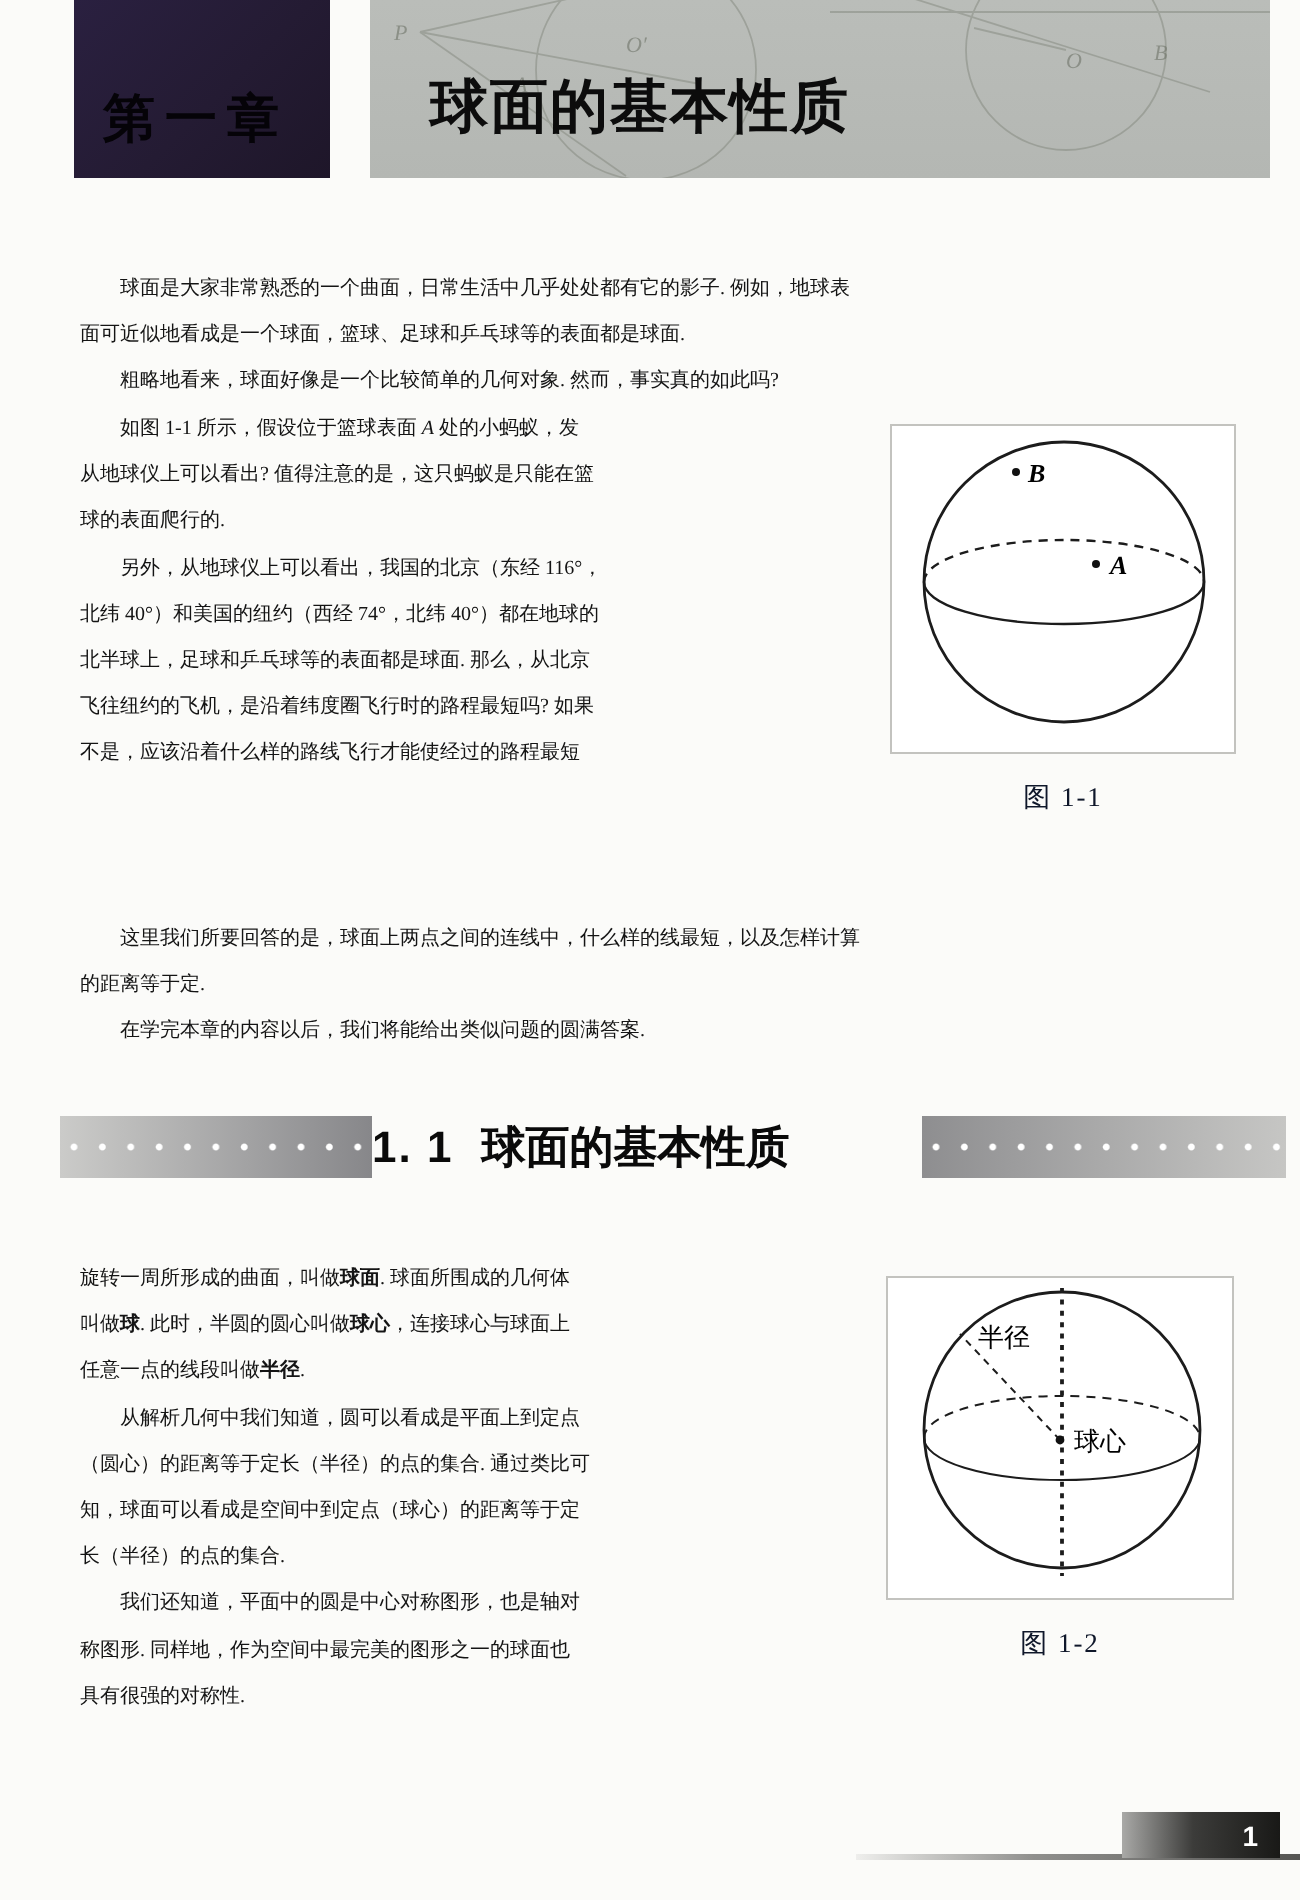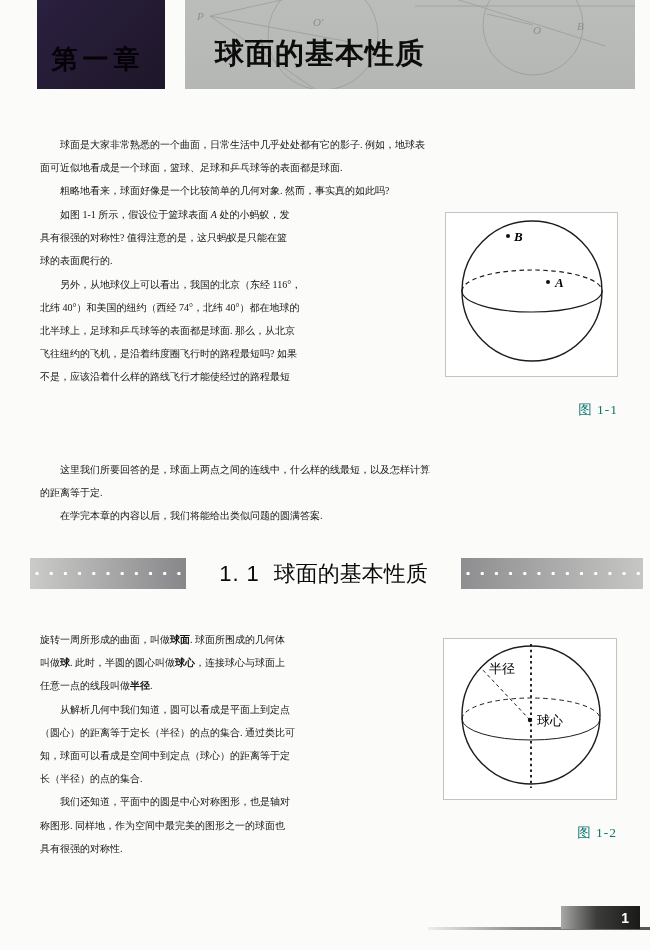--- a/index.html
+++ b/index.html
@@ -45,22 +45,22 @@
   .tline .ital{font-style:italic;}
 
   
   .fig{position:absolute;margin:0;}
   .fig-box{
     border:1px solid #c3c3bf;background:#ffffff;
     position:relative;
   }
   .fig-box svg{display:block;}
   figcaption{
-    text-align:right;margin-top:24px;
-    font-size:13.5px;letter-spacing:1px;color:#0f766e;
+    text-align:center;margin-top:13px;
+    font-size:13.5px;letter-spacing:1px;color:#0f172a;
   }
   .fig-label{font-family:"Liberation Serif","DejaVu Serif",serif;}
 
   
   .dot-bar{
     position:absolute;top:558px;height:31px;
     background-image:
       radial-gradient(circle 2.2px at 7px 15.5px,#ffffff 1.4px,rgba(255,255,255,0) 2px),
       linear-gradient(to right,#cbcbc9,#87878a);
     background-size:14.2px 100%,100% 100%;
@@ -68,23 +68,23 @@
   }
   .dot-bar.left{left:30px;width:156px;}
   .dot-bar.right{
     left:461px;width:182px;
     background-image:
       radial-gradient(circle 2.2px at 7px 15.5px,#ffffff 1.4px,rgba(255,255,255,0) 2px),
       linear-gradient(to right,#8e8e90,#c6c6c4);
   }
   .section-heading{
     position:absolute;left:186px;top:558px;width:275px;height:31px;
-    line-height:31px;text-align:center;
+    line-height:31px;
     font-family:"Liberation Sans","DejaVu Sans",sans-serif;
-    font-weight:normal;font-size:22px;color:#0a0a0a;
+    font-weight:bold;font-size:22px;color:#0a0a0a;
   }
   .section-heading .sec-num{margin-right:14px;letter-spacing:1px;}
 
   
   .footer-rule{
     position:absolute;left:428px;top:927px;width:222px;height:3px;
     background:linear-gradient(to right,rgba(165,165,163,0.15),#8f8f8d 40%,#555553);
   }
   .page-number-block{
     position:absolute;left:561px;top:906px;width:79px;height:23px;
@@ -130,21 +130,21 @@
     </div>
   </header>
 
   <div class="para wide" style="top:133px">
       <div class="tline"><span>　　球面是大家非常熟悉的一个曲面，日常生活中几乎处处都有它的影子. 例如，地球表</span></div>
       <div class="tline"><span>面可近似地看成是一个球面，篮球、足球和乒乓球等的表面都是球面.</span></div>
       <div class="tline"><span>　　粗略地看来，球面好像是一个比较简单的几何对象. 然而，事实真的如此吗?</span></div>
     </div>
   <div class="para narrow" style="top:203px">
       <div class="tline"><span>　　如图 1-1 所示，假设位于篮球表面 </span><span class="ital">A</span><span> 处的小蚂蚁，发</span></div>
-      <div class="tline"><span>具有很强的对称性? 值得注意的是，这只蚂蚁是只能在篮</span></div>
+      <div class="tline"><span>从地球仪上可以看出? 值得注意的是，这只蚂蚁是只能在篮</span></div>
       <div class="tline"><span>球的表面爬行的.</span></div>
       <div class="tline"><span>　　另外，从地球仪上可以看出，我国的北京（东经 116°，</span></div>
       <div class="tline"><span>北纬 40°）和美国的纽约（西经 74°，北纬 40°）都在地球的</span></div>
       <div class="tline"><span>北半球上，足球和乒乓球等的表面都是球面. 那么，从北京</span></div>
       <div class="tline"><span>飞往纽约的飞机，是沿着纬度圈飞行时的路程最短吗? 如果</span></div>
       <div class="tline"><span>不是，应该沿着什么样的路线飞行才能使经过的路程最短</span></div>
     </div>
   <div class="para wide" style="top:458px">
       <div class="tline"><span>　　这里我们所要回答的是，球面上两点之间的连线中，什么样的线最短，以及怎样计算</span></div>
       <div class="tline"><span>的距离等于定.</span></div>

